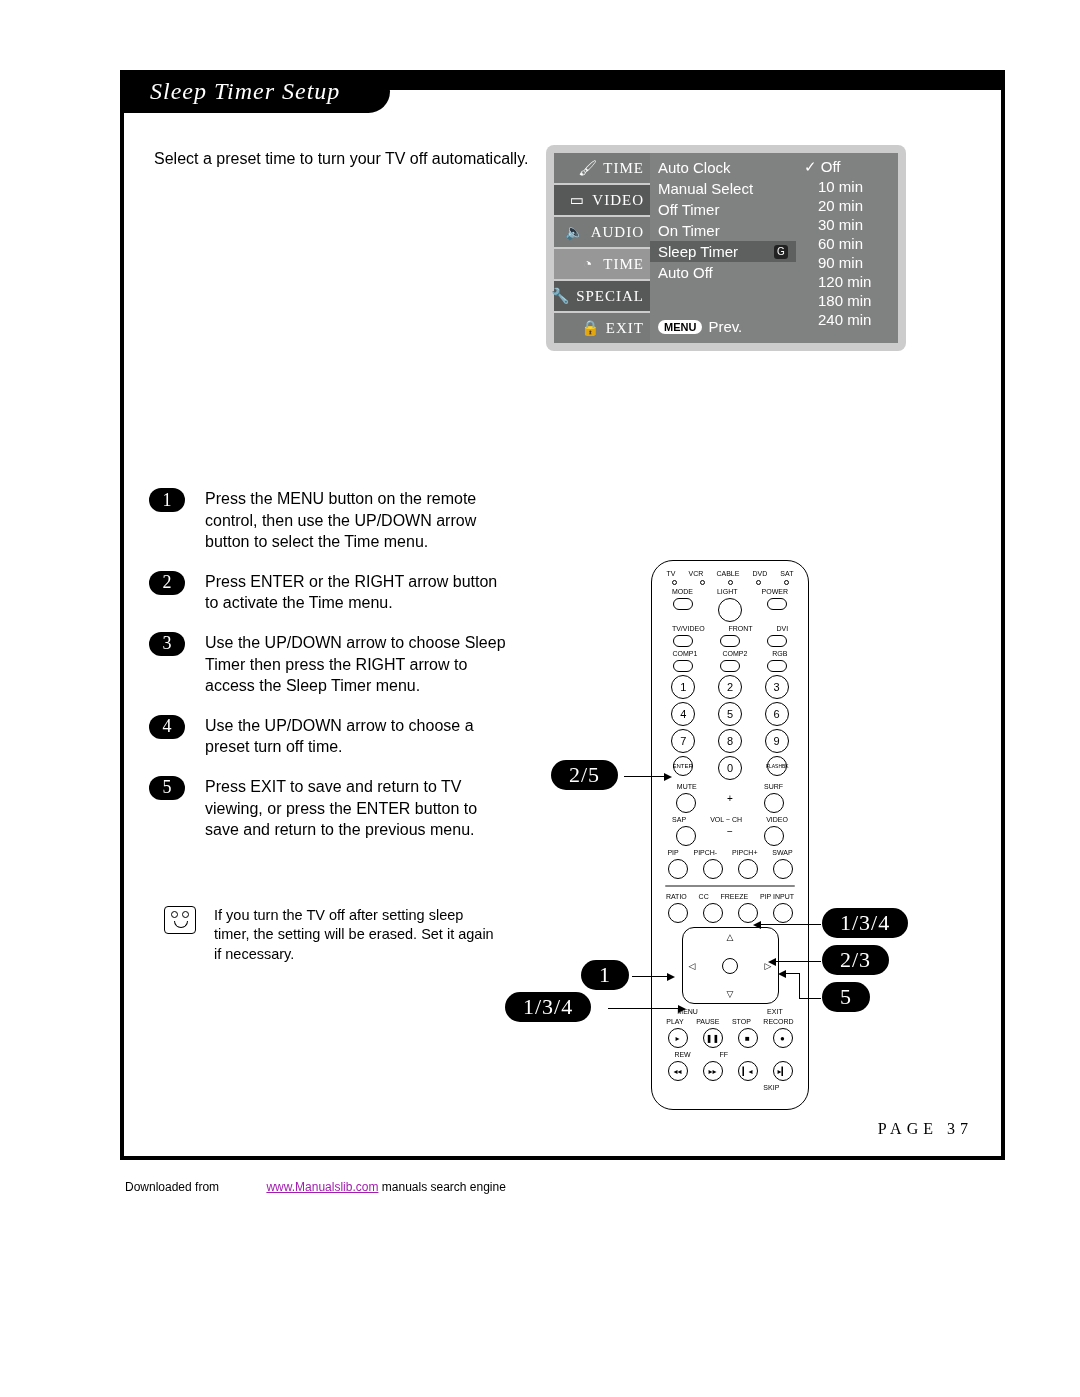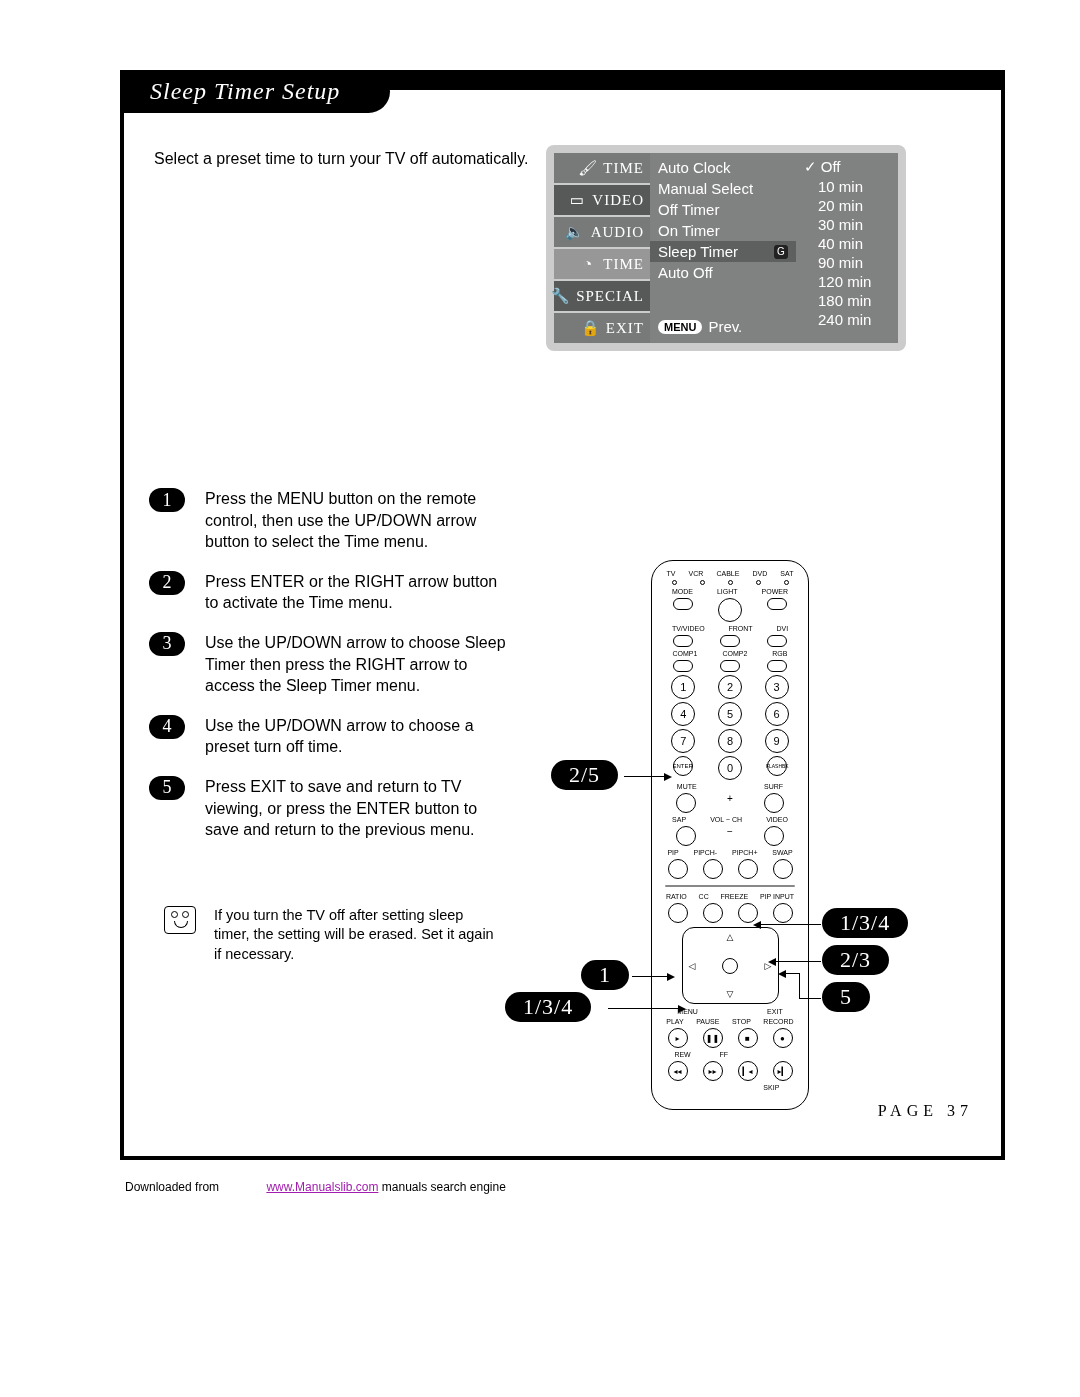--- a/index.html
+++ b/index.html
@@ -197,21 +197,21 @@
     border-left:8px solid #000;border-top:4px solid transparent;
     border-bottom:4px solid transparent;
   }
   .arrow-l::after{
     content:"";position:absolute;left:-8px;top:-3px;
     border-right:8px solid #000;border-top:4px solid transparent;
     border-bottom:4px solid transparent;
   }
   
   .page-num{
-    position:absolute;right:28px;bottom:36px;
+    position:absolute;right:28px;bottom:18px;
     font-family:Georgia,serif;font-size:16px;letter-spacing:5px;
   }
   
   .dl-line{
     font-size:12px;margin:20px 0 0 5px;
   }
   .dl-line a{color:#a21caf;text-decoration:underline;margin-left:44px;}
 </style>
 </head>
 <body>
@@ -262,21 +262,21 @@
         <div class="osd-prev">
           <span class="mbtn">MENU</span>
           <span>Prev.</span>
         </div>
       </div>
       <div class="osd-right">
         <div class="off">Off</div>
         <div style="padding-left:14px">10 min</div>
         <div style="padding-left:14px">20 min</div>
         <div style="padding-left:14px">30 min</div>
-        <div style="padding-left:14px">40 min</div>
+        <div style="padding-left:14px">60 min</div>
         <div style="padding-left:14px">90 min</div>
         <div style="padding-left:14px">120 min</div>
         <div style="padding-left:14px">180 min</div>
         <div style="padding-left:14px">240 min</div>
       </div>
     </div>
 
     <div class="steps">
       <div class="step">
         <div class="num">1</div>

